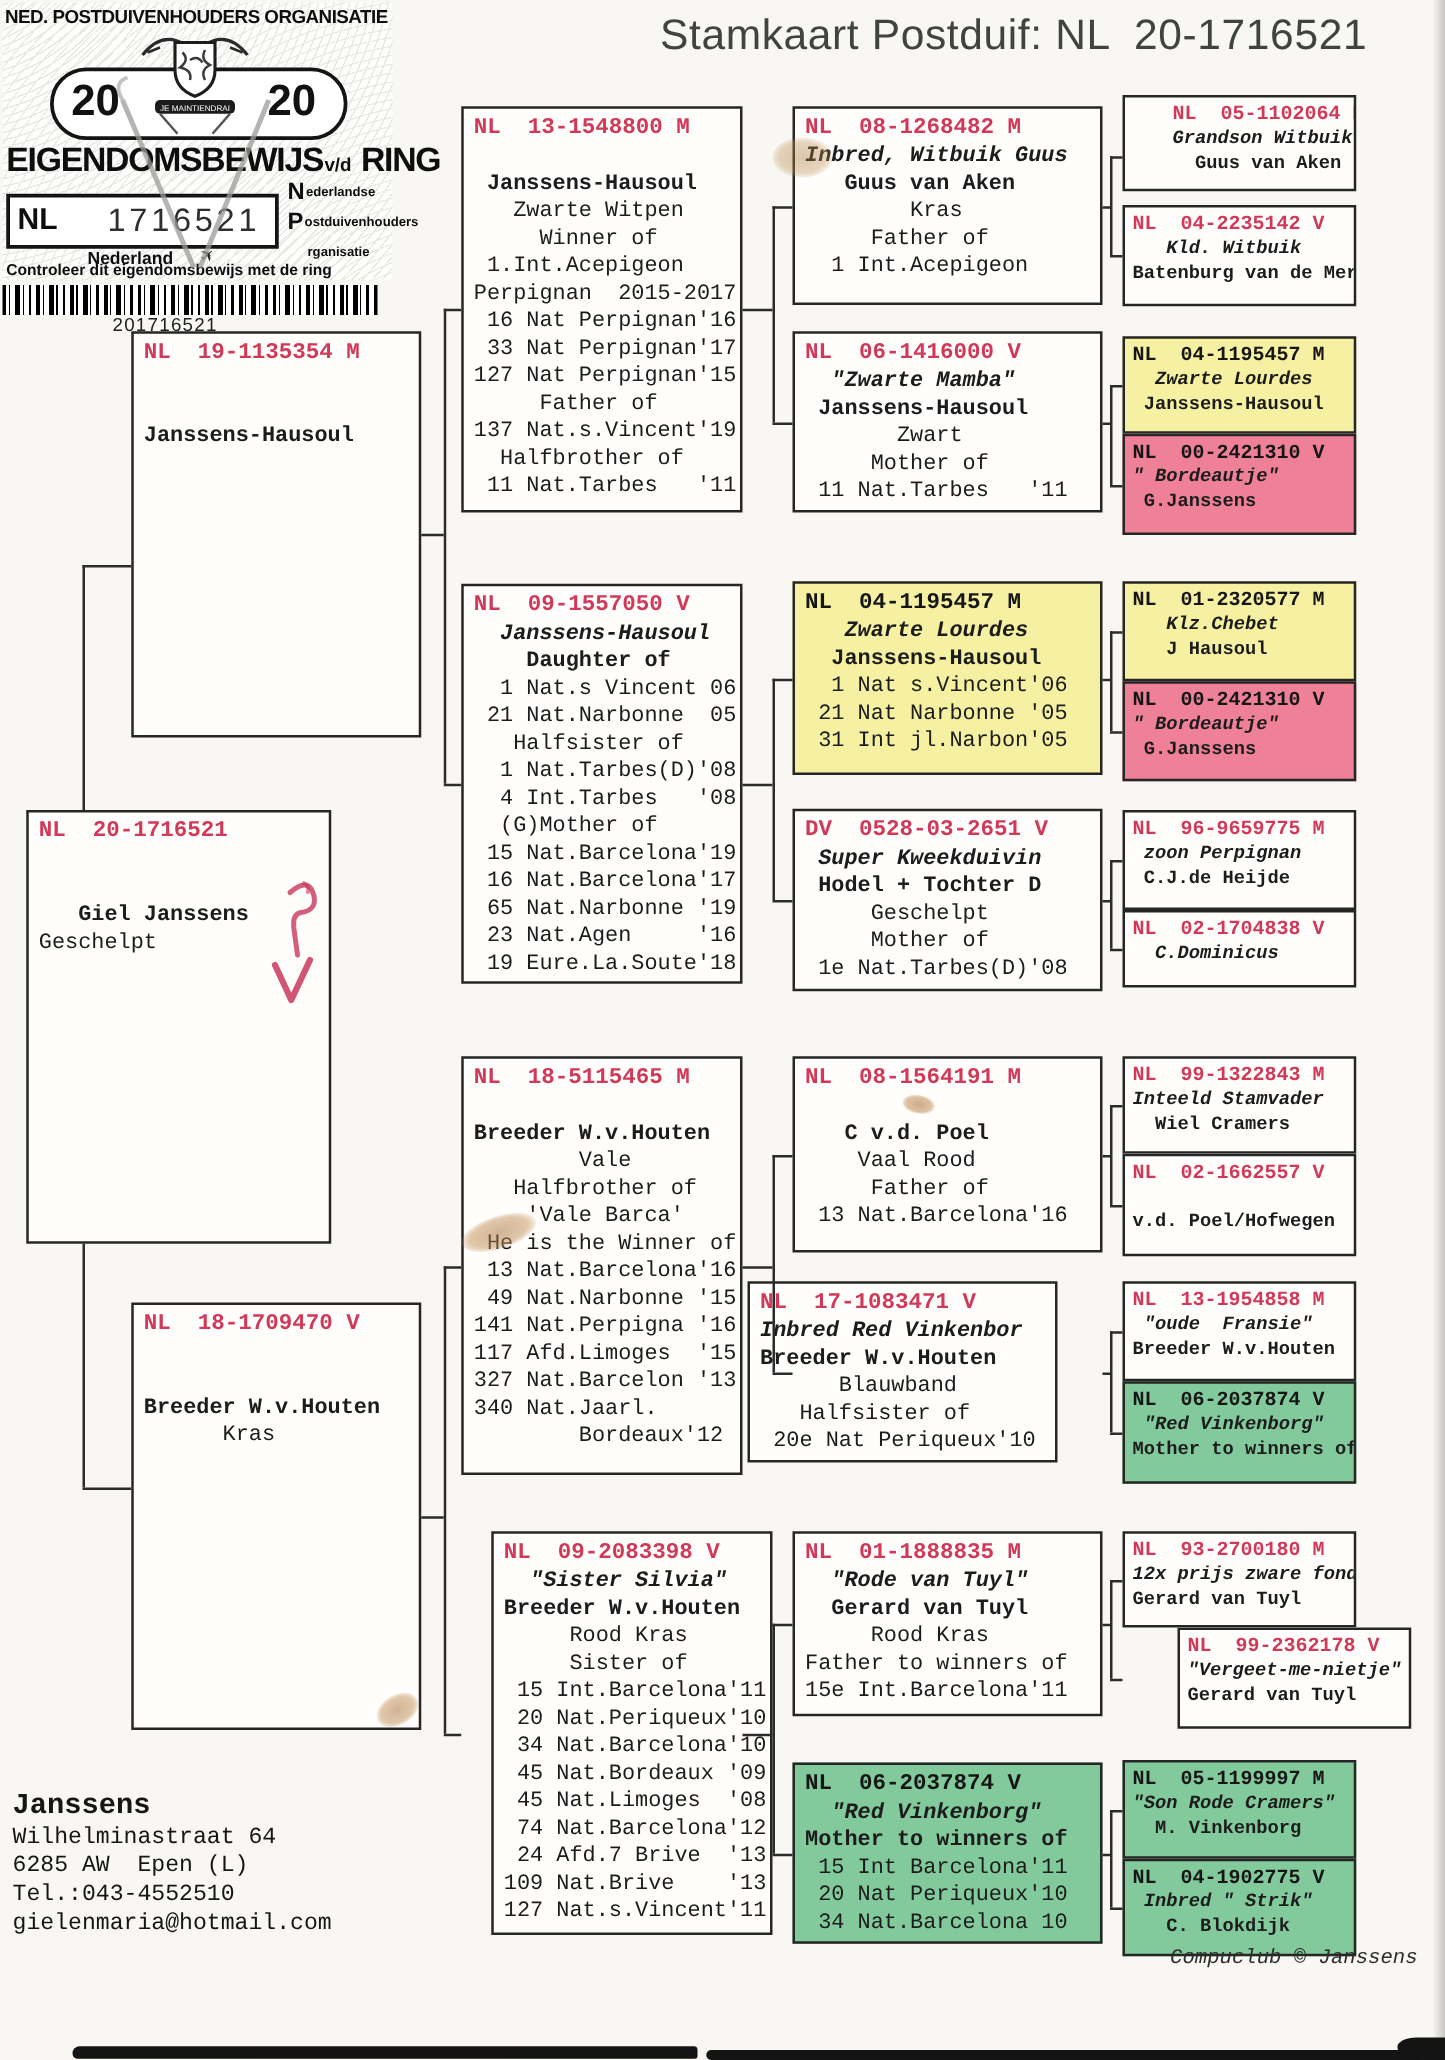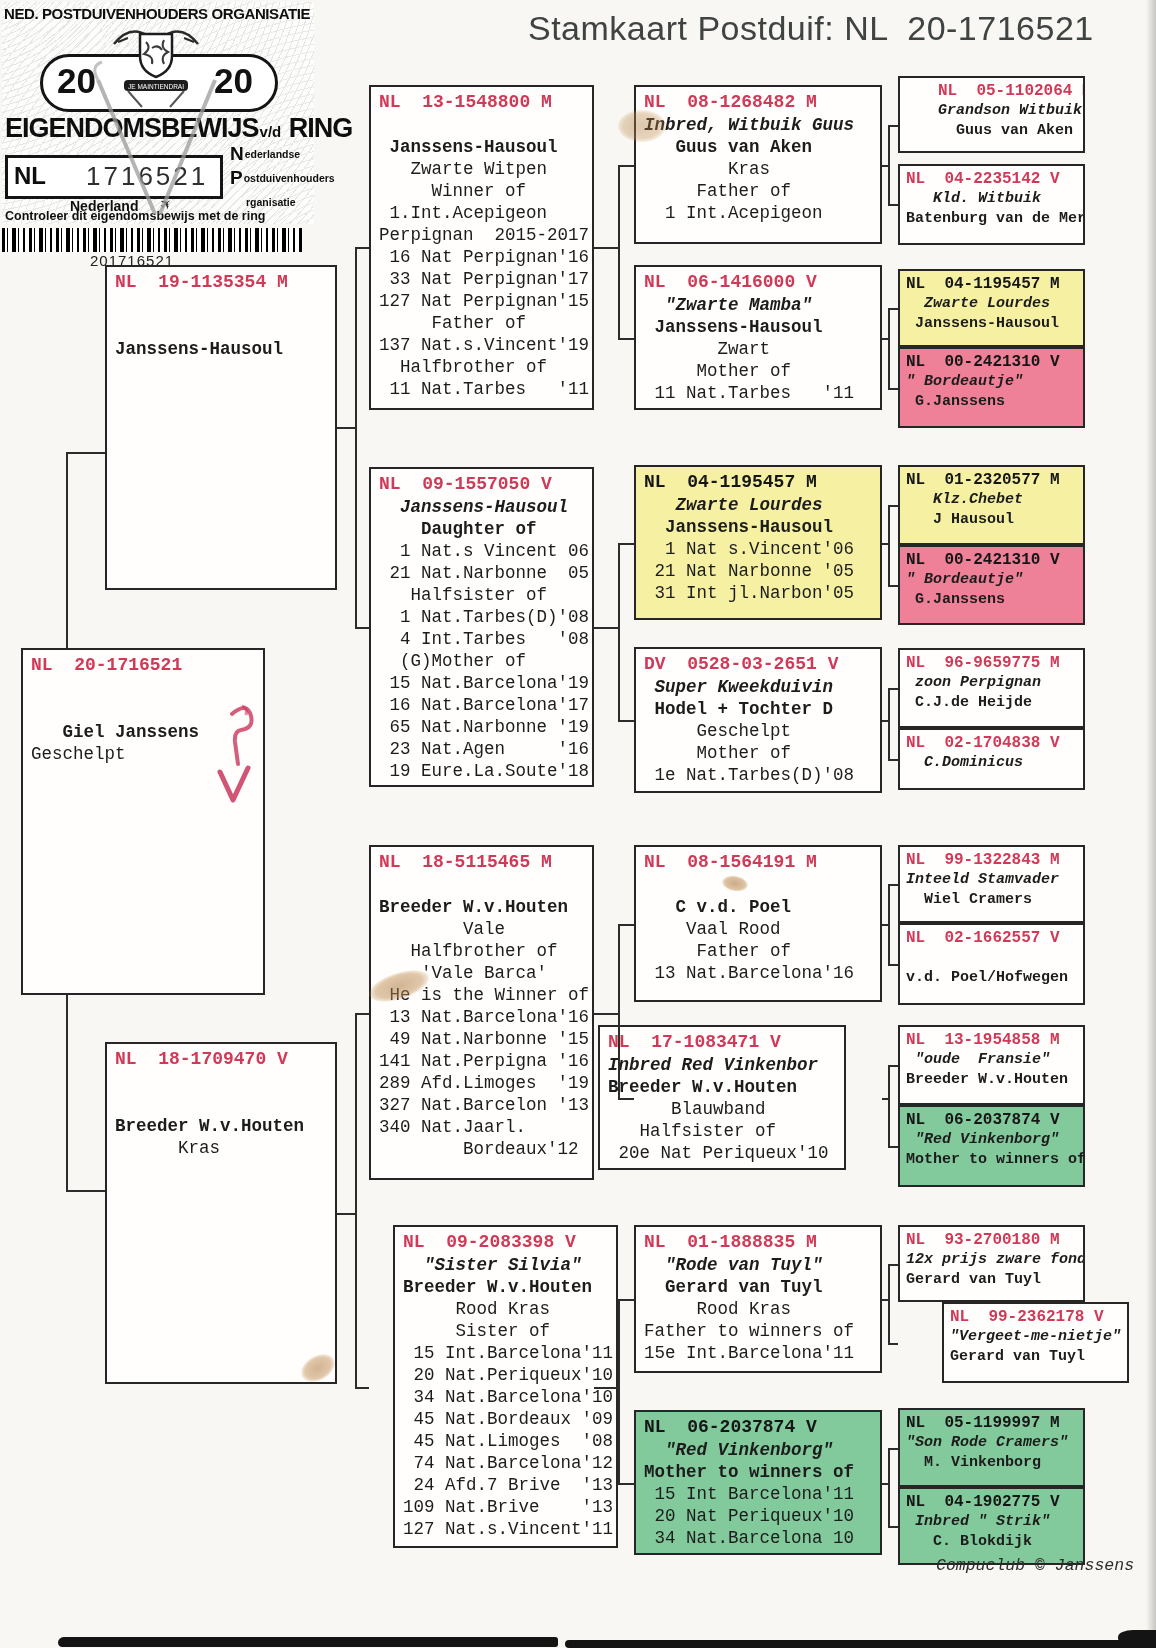--- a/index.html
+++ b/index.html
@@ -160,21 +160,21 @@
         <div class="ring">NL  18-5115465 M</div>
         <div class="bl st-n">&nbsp;</div>
         <div class="bl st-b">Breeder W.v.Houten</div>
         <div class="bl st-n">        Vale</div>
         <div class="bl st-n">   Halfbrother of</div>
         <div class="bl st-n">    'Vale Barca'</div>
         <div class="bl st-n"> He is the Winner of</div>
         <div class="bl st-n"> 13 Nat.Barcelona'16</div>
         <div class="bl st-n"> 49 Nat.Narbonne '15</div>
         <div class="bl st-n">141 Nat.Perpigna '16</div>
-        <div class="bl st-n">289 Afd.Limoges  '19</div>
+        <div class="bl st-n">117 Afd.Limoges  '15</div>
         <div class="bl st-n">327 Nat.Barcelon '13</div>
         <div class="bl st-n">340 Nat.Jaarl.</div>
         <div class="bl st-n">        Bordeaux'12</div>
       </div>
       <div class="box bg-white c2" style="left: 369px; top: 1225px; width: 225px; height: 323px; margin-left: 24px;">
         <div class="ring">NL  09-2083398 V</div>
         <div class="bl st-i">  "Sister Silvia"</div>
         <div class="bl st-b">Breeder W.v.Houten</div>
         <div class="bl st-n">     Rood Kras</div>
         <div class="bl st-n">     Sister of</div>
@@ -396,20 +396,27 @@
       <div class="stain" style="left: 618px; top: 110px; width: 48px; height: 32px; transform: rotate(0deg); opacity: 0.38; background: radial-gradient(rgb(163, 105, 44) 0%, rgb(194, 145, 87) 55%, rgba(194, 145, 87, 0) 78%);"></div>
       <div class="stain" style="left: 300px; top: 1356px; width: 36px; height: 24px; transform: rotate(-30deg); opacity: 0.5; background: radial-gradient(rgb(163, 105, 44) 0%, rgb(194, 145, 87) 55%, rgba(194, 145, 87, 0) 78%);"></div>
     </div>
 
   <svg id="scribble" width="50" height="112" viewBox="0 0 50 112">
     <path d="M20,16 q15,-13 19,2 q3,12 -10,14 q-7,1 -6,12 l3,22" fill="none" stroke="#c9375c" stroke-width="4" opacity=".8" stroke-linecap="round"></path>
     <path d="M30,8 q6,2 4,9" fill="none" stroke="#c9375c" stroke-width="3" opacity=".6"></path>
     <path d="M8,74 l13,28 l15,-32" fill="none" stroke="#c9375c" stroke-width="5" opacity=".85" stroke-linecap="round" stroke-linejoin="round"></path>
   </svg>
 
+  <div id="owner">
+    <div class="nm">Janssens</div>
+    <div class="ln">Wilhelminastraat 64</div>
+    <div class="ln">6285 AW  Epen (L)</div>
+    <div class="ln">Tel.:043-4552510</div>
+    <div class="ln">gielenmaria@hotmail.com</div>
+  </div>
 
   <div id="footer">Compuclub © Janssens</div>
 
   <div id="edgeR"></div>
   <div class="botmark" style="left:58px;top:1637px;width:500px;height:10px;border-radius:8px 4px 3px 6px;"></div>
   <div class="botmark" style="left:565px;top:1640px;width:575px;height:8px;border-radius:4px;"></div>
   <div class="botmark" style="left:1118px;top:1630px;width:38px;height:18px;border-radius:40% 0 0 55%;"></div>
 </div>
 
 </body></html>

